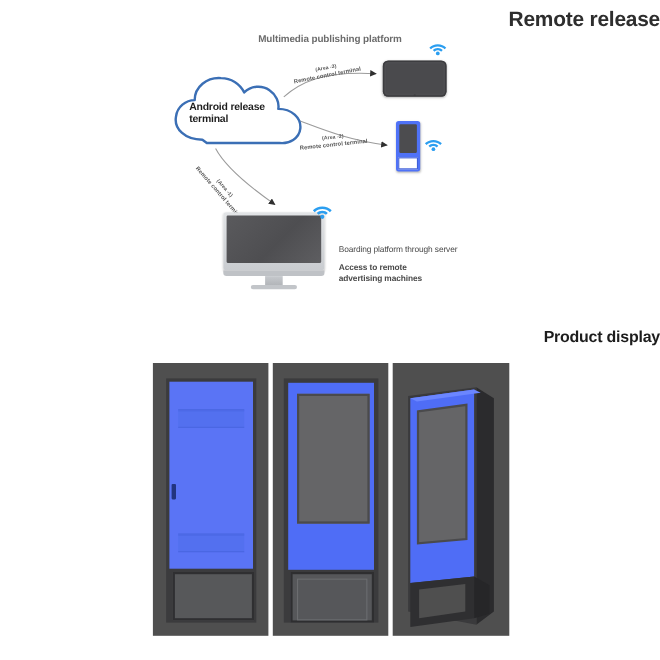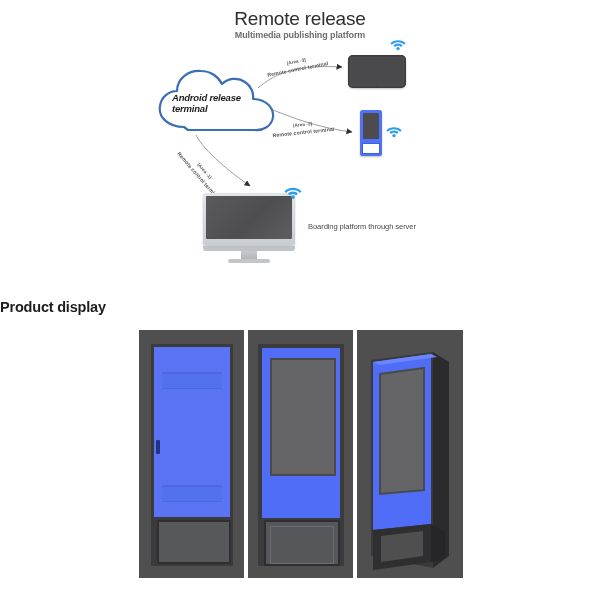--- a/index.html
+++ b/index.html
@@ -6,36 +6,35 @@
   body{
     width:600px;height:600px;position:relative;overflow:hidden;
     background:#ffffff;
     font-family:"Liberation Sans","DejaVu Sans",sans-serif;
     color:#4a4a4a;
   }
   .stage{position:absolute;inset:0;}
 
   
   #main-title{
-    position:absolute;left:0;top:8px;width:600px;text-align:center;
-    font-size:19px;font-weight:normal;color:#2e2e2e;letter-spacing:-.2px;
+    position:absolute;left:0;top:8px;width:600px;text-align:right;
+    font-size:19px;font-weight:bold;color:#2e2e2e;letter-spacing:-.2px;
   }
   #sub-title{
     position:absolute;left:0;top:30px;width:600px;text-align:center;
     font-size:9px;font-weight:bold;color:#6c6c6c;letter-spacing:-.1px;
   }
 
   
   #cloud-group{position:absolute;left:150px;top:65px;width:135px;height:80px;}
   #cloud-group svg{position:absolute;left:0;top:0;}
   #cloud-label{
     position:absolute;left:22px;top:27px;width:96px;
     font-size:9.5px;font-weight:bold;line-height:11px;color:#1d1d1d;
     letter-spacing:-.2px;
-    font-style:italic;
   }
 
   
   .edge-label{
     position:absolute;font-size:5.2px;font-weight:bold;color:#555;
     white-space:nowrap;letter-spacing:.1px;text-align:center;
   }
   .edge-label .area{display:block;font-size:4.6px;margin-bottom:1.5px;}
 
   #edge3{left:266px;top:59px;transform:rotate(-11deg);}
@@ -83,21 +82,21 @@
   #arrows{position:absolute;left:0;top:0;width:600px;height:290px;}
 
   
   #boarding-text{position:absolute;left:308px;top:222px;
     font-size:7.6px;font-weight:normal;color:#4a4a4a;letter-spacing:-.1px;}
   #access-text{position:absolute;left:308px;top:238px;
     font-size:7.6px;font-weight:bold;color:#4a4a4a;line-height:10px;letter-spacing:-.1px;}
 
   
   #product-title{
-    position:absolute;left:0;top:299px;width:600px;text-align:left;
+    position:absolute;left:0;top:299px;width:600px;text-align:right;
     font-size:14.5px;font-weight:bold;color:#1d1d1d;letter-spacing:-.2px;
   }
   #gallery{position:absolute;left:139px;top:330px;width:324px;height:248px;display:flex;}
   .panel{position:relative;height:248px;background:#4f4f4f;overflow:hidden;}
   .gap{width:4px;height:248px;background:#ffffff;flex:0 0 auto;}
 
   
   #panel-back{width:105px;}
   #panel-back .frame{position:absolute;left:12px;top:14px;width:82px;height:222px;background:#3b3b3d;}
   #panel-back .door{position:absolute;left:15px;top:17px;width:76px;height:170px;background:#5a74f5;}
@@ -206,20 +205,24 @@
 
   <svg class="wifi" id="wifi-monitor" width="20" height="16" viewBox="0 0 18 14">
     <path d="M9,3.2 C12.1,3.2 14.8,4.4 16.7,6.3 L15.2,7.8 C13.6,6.2 11.4,5.3 9,5.3
              C6.6,5.3 4.4,6.2 2.8,7.8 L1.3,6.3 C3.2,4.4 5.9,3.2 9,3.2 Z" fill="#2b9ef0"></path>
     <path d="M9,6.6 C10.8,6.6 12.4,7.3 13.5,8.5 L12,10 C11.2,9.2 10.2,8.7 9,8.7
              C7.8,8.7 6.8,9.2 6,10 L4.5,8.5 C5.6,7.3 7.2,6.6 9,6.6 Z" fill="#2b9ef0"></path>
     <circle cx="9" cy="11.6" r="1.7" fill="#2b9ef0"></circle>
   </svg>
 
   <div id="boarding-text">Boarding platform through server</div>
+  <div id="access-text">
+    <span>Access to remote</span><br>
+    <span>advertising machines</span>
+  </div>
 
   <div id="product-title">Product display</div>
 
   <div id="gallery">
 
     <div class="panel" id="panel-back">
       <div class="frame"></div>
       <div class="door"></div>
       <div class="vent v-top">
           <i></i>

